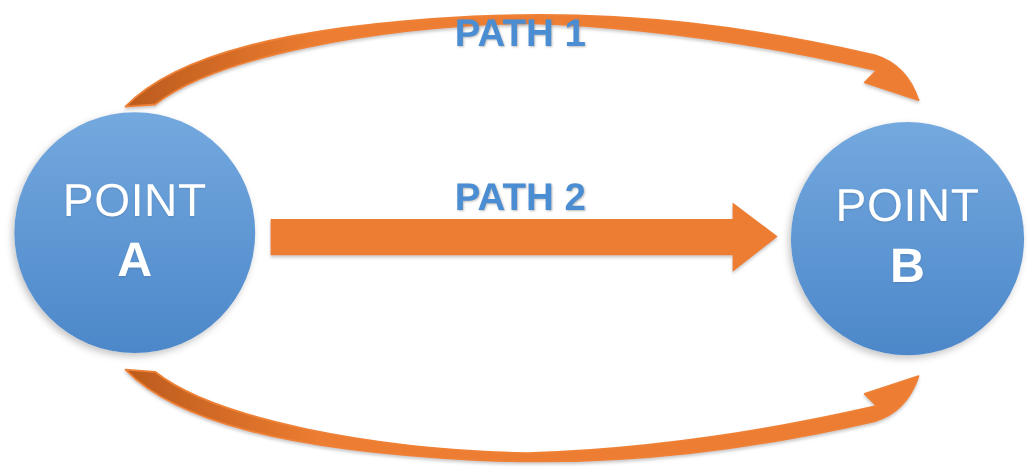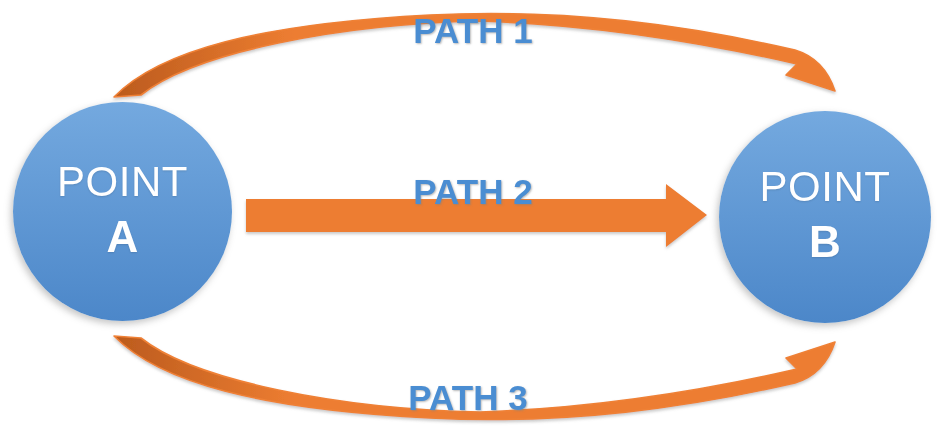--- a/index.html
+++ b/index.html
@@ -52,21 +52,21 @@
   .path-label {
     position: absolute;
     transform: translate(-50%, -50%);
     font-size: 35px;
     font-weight: 700;
     color: var(--label-blue, #4A8DD2);
     text-shadow: 1px 1px 2px rgba(130,130,130,0.55);
     white-space: nowrap;
   }
   .path-label-1 { left: 473px; top: 31px; }
-  .path-label-2 { left: 473px; top: 192px; }
+  .path-label-2 { left: 473px; top: 180px; }
   .path-label-3 { left: 468px; top: 398px; }
   .arc-arrow { stroke: var(--arrow-outline, #EF8136); stroke-width: 1.6; stroke-linejoin: round; }
   .straight-arrow { fill: var(--arrow-orange, #ED7D31); }
 </style>
 </head>
 <body>
 
 <div class="canvas">
 
   <svg class="arrows-layer" viewBox="0 0 940 432" xmlns="http://www.w3.org/2000/svg">
@@ -114,15 +114,14 @@
     <div class="line2">A</div>
   </div>
 
   <div class="node node-b">
     <div class="line1">POINT</div>
     <div class="line2">B</div>
   </div>
 
   <div class="path-label path-label-1">PATH 1</div>
   <div class="path-label path-label-2">PATH 2</div>
-  <div class="path-label path-label-3">PATH 3</div>
 
 </div>
 
 </body></html>

